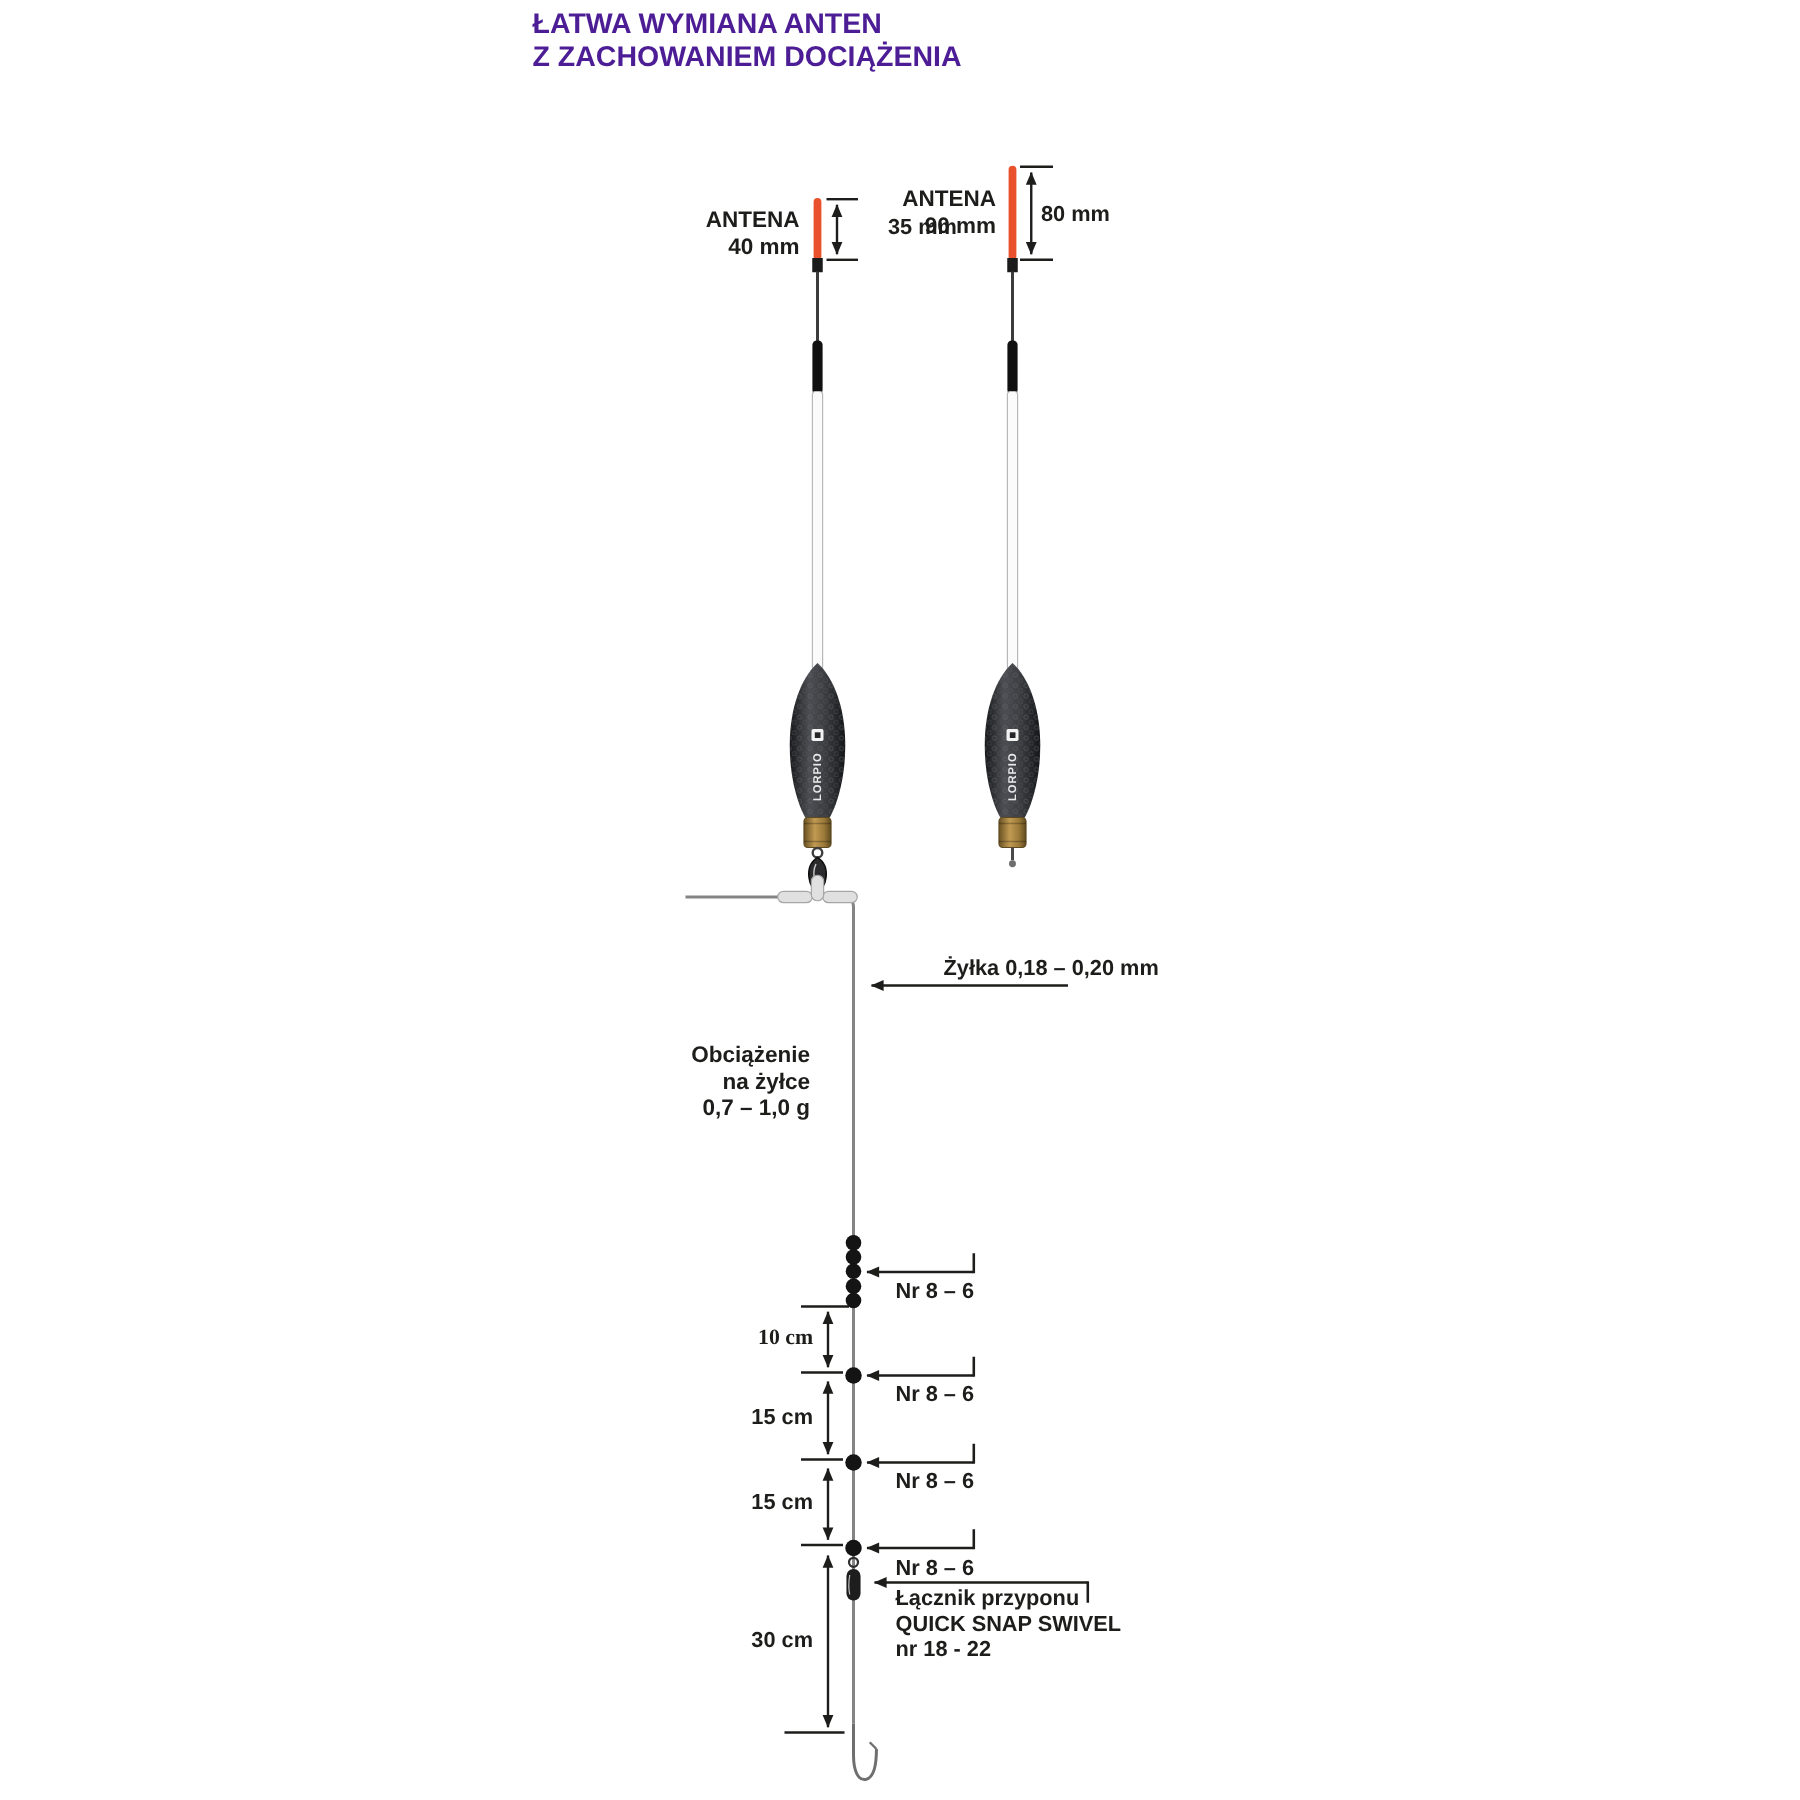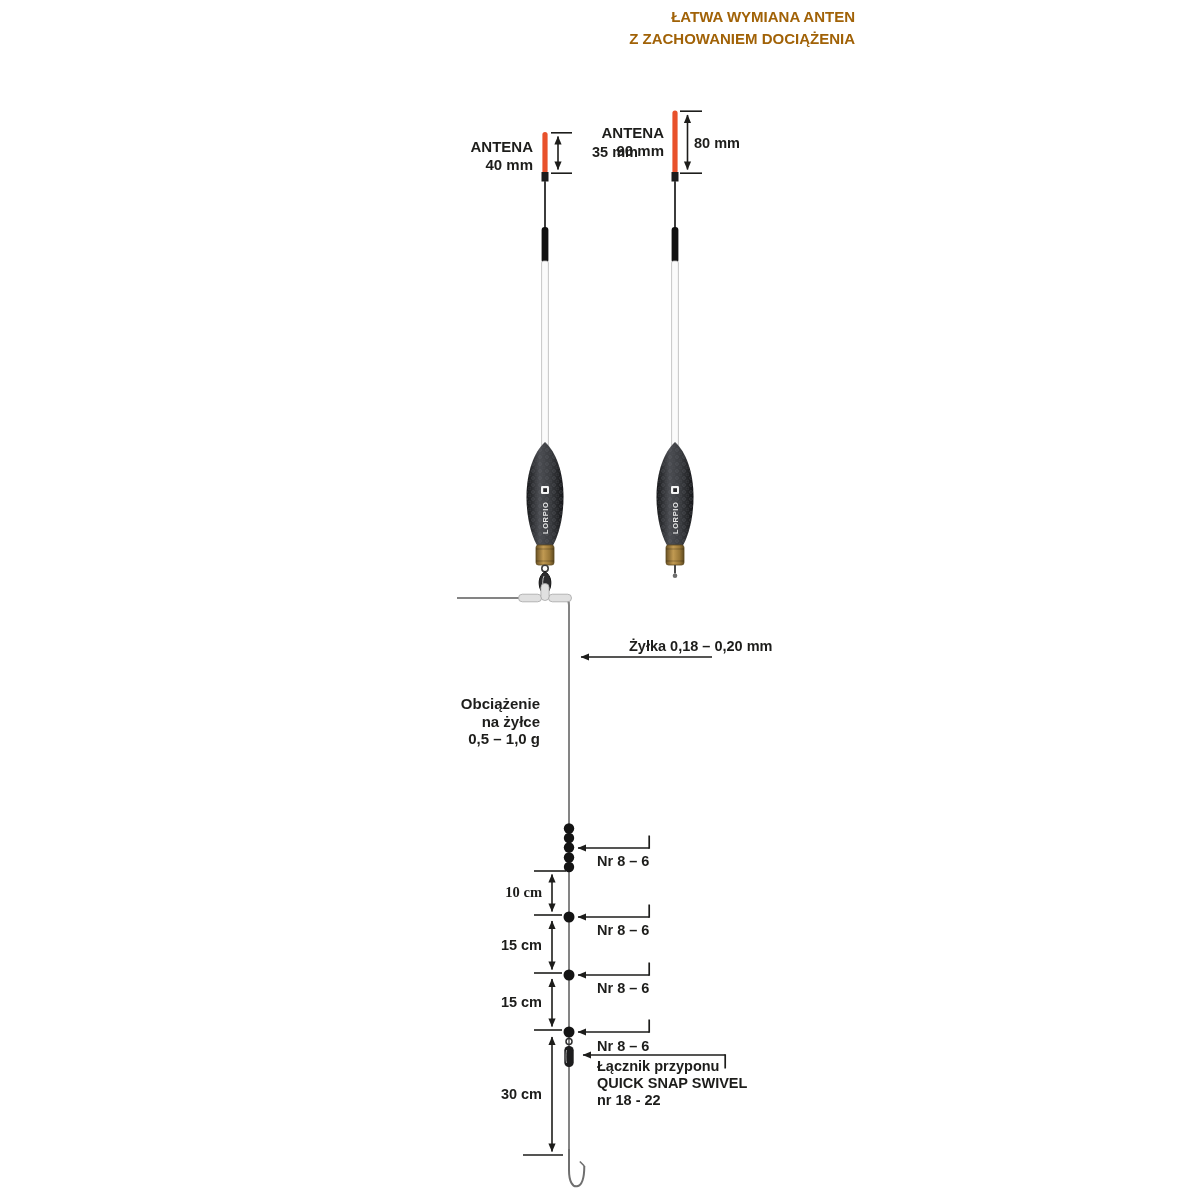--- a/index.html
+++ b/index.html
@@ -15,25 +15,25 @@
     position:absolute;
     font-weight:bold;
     font-size:14.5px;
     line-height:17px;
     color:#1d1d1b;
     white-space:nowrap;
   }
   .title{
     position:absolute;
     left:355px;top:6px;width:500px;
-    text-align:right;
+    text-align:left;
     font-weight:bold;
-    font-size:15px;
+    font-size:19px;
     line-height:22px;
-    color:#a16207;
+    color:#4c1d95;
   }
   .right{text-align:right;}
   .antena{font-size:15px;line-height:17.5px;}
   .mm{font-size:14.5px;}
   .ballast{line-height:17.5px;font-size:15px;text-align:right;}
   .snapblk{line-height:16.8px;}
 </style>
 </head>
 <body>
 
@@ -178,21 +178,21 @@
     <div>ANTENA</div>
     <div>90 mm</div>
   </div>
   <div class="lbl mm" style="left:694px;top:135px;">80 mm</div>
 
   <div class="lbl" style="left:629px;top:638px;">Żyłka 0,18 – 0,20 mm</div>
 
   <div class="lbl right ballast" style="left:385px;top:695px;width:155px;">
     <div>Obciążenie</div>
     <div>na żyłce</div>
-    <div>0,5 – 1,0 g</div>
+    <div>0,7 – 1,0 g</div>
   </div>
 
   <div class="lbl" style="left:597px;top:853px;">Nr 8 – 6</div>
   <div class="lbl" style="left:597px;top:922px;">Nr 8 – 6</div>
   <div class="lbl" style="left:597px;top:980px;">Nr 8 – 6</div>
   <div class="lbl" style="left:597px;top:1038px;">Nr 8 – 6</div>
 
   <div class="lbl right" style="left:445px;top:884px;width:97px;font-family:Liberation Serif, serif;">10 cm</div>
   <div class="lbl right" style="left:445px;top:937px;width:97px;">15 cm</div>
   <div class="lbl right" style="left:445px;top:994px;width:97px;">15 cm</div>

